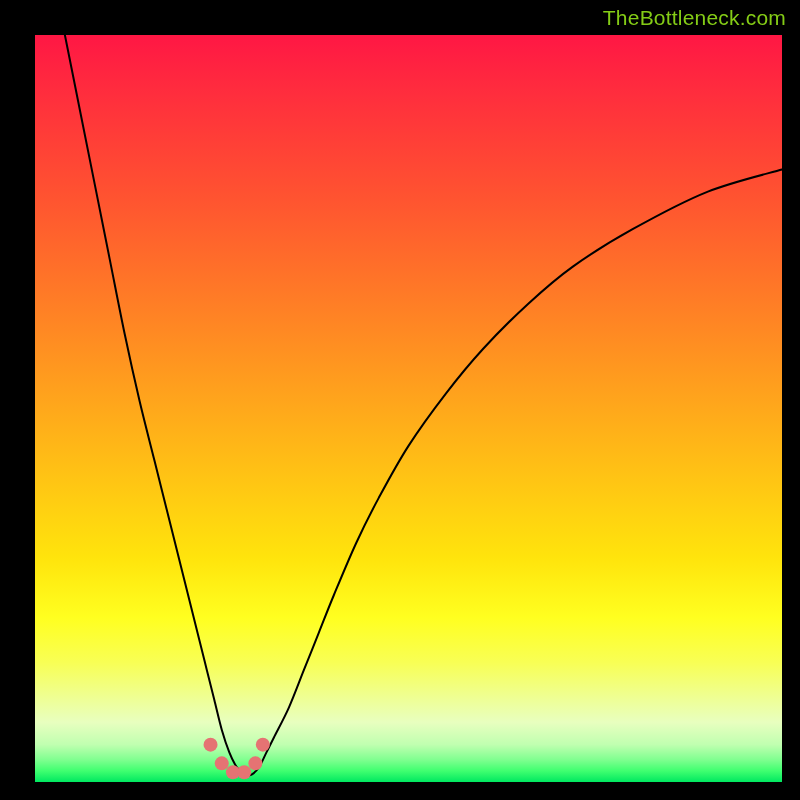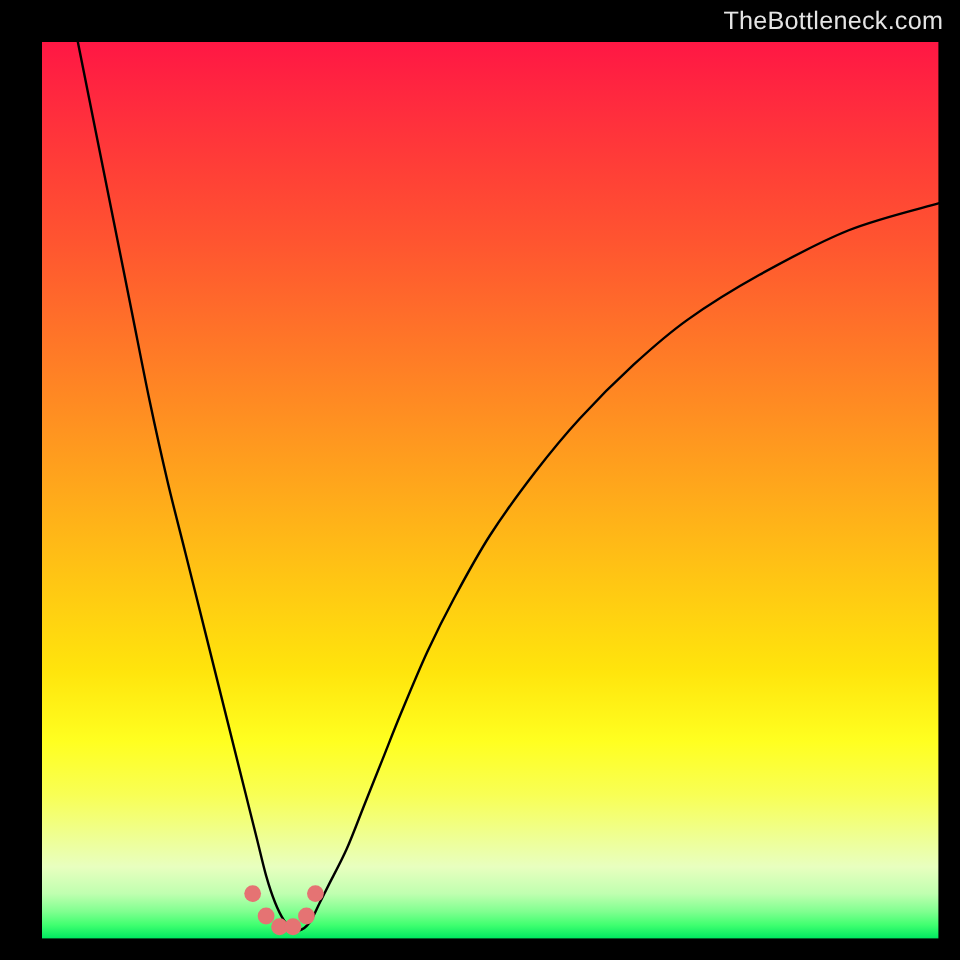--- a/index.html
+++ b/index.html
@@ -44,21 +44,21 @@
       #c0ffb0 95%,
       #80ff90 97%,
       #40ff70 98.5%,
       #00e860 100%
     );
   }
   .watermark {
     position: absolute;
     top: 6px;
     right: 14px;
-    color: #e5e5e5;
+    color: #84cc16;
     font-size: 21px;
     letter-spacing: 0.2px;
     font-weight: 500;
     margin-left: 31px;
   }
   svg.overlay {
     position: absolute;
     left: 0;
     top: 0;
     width: 747px;

